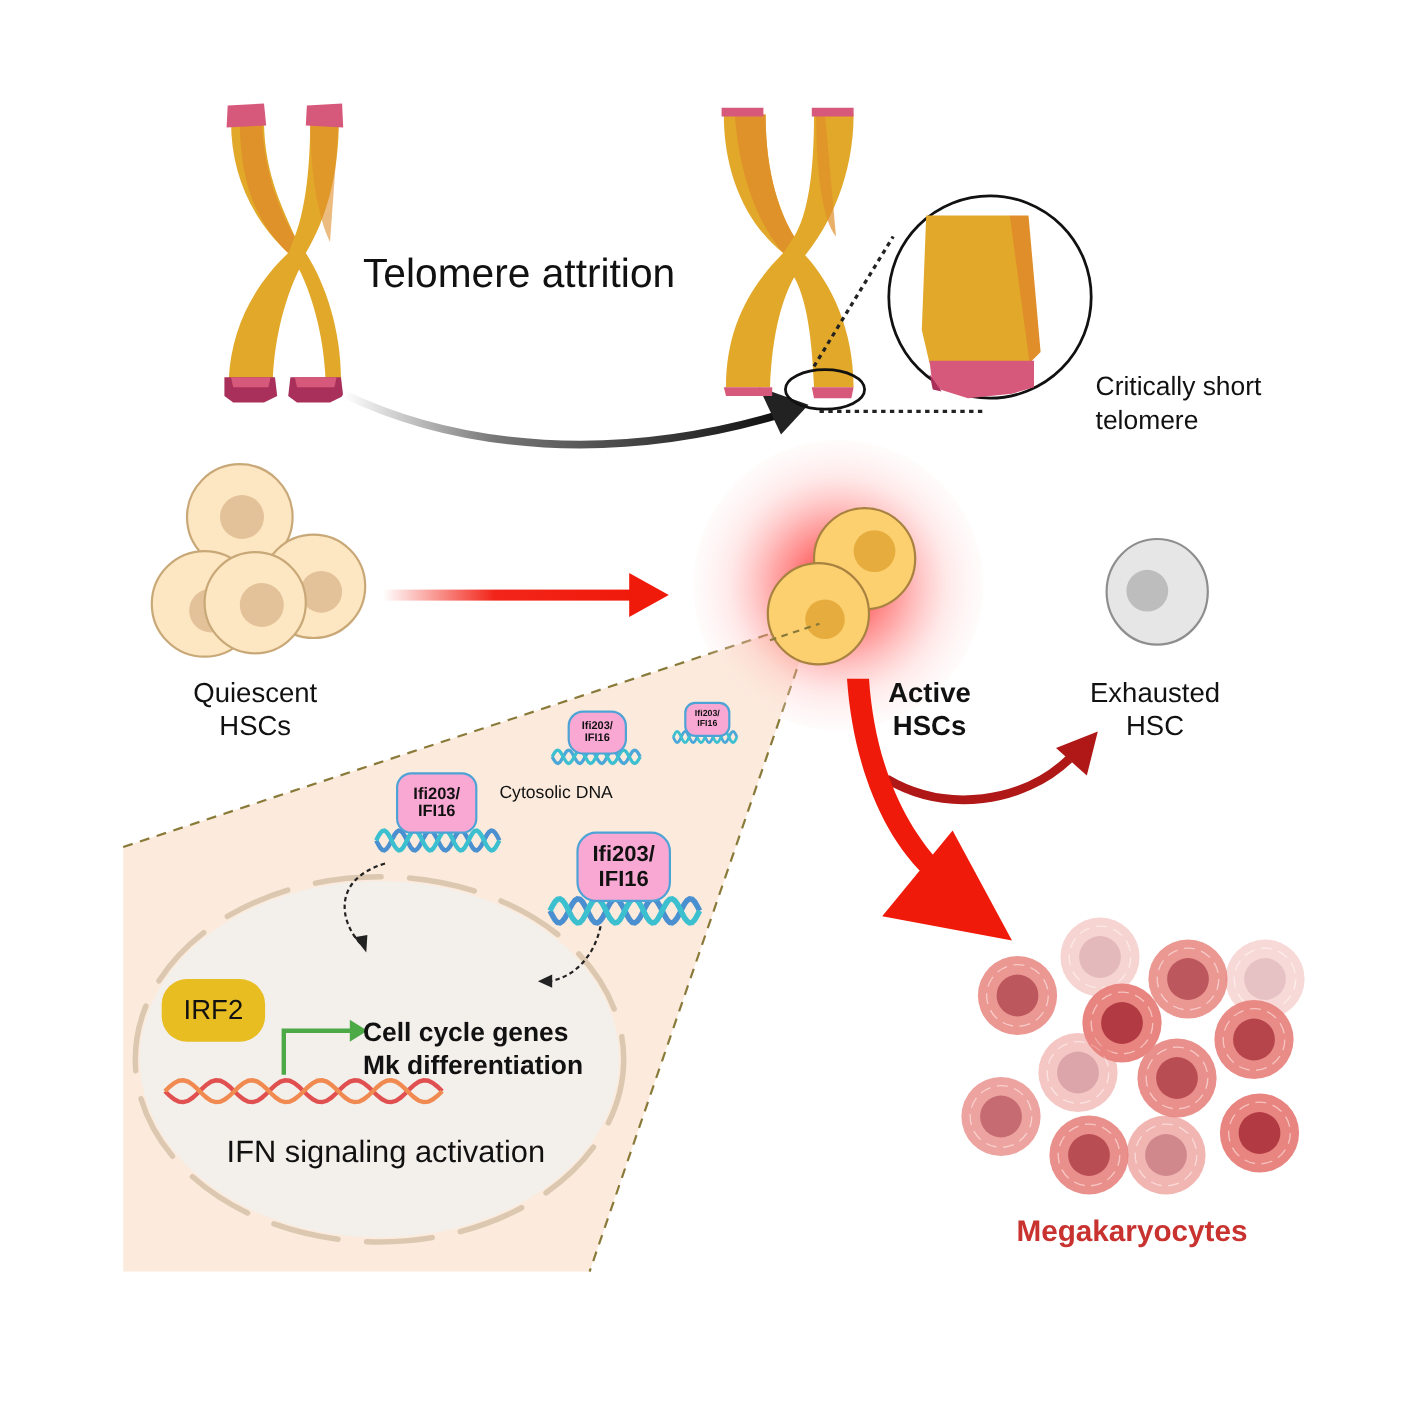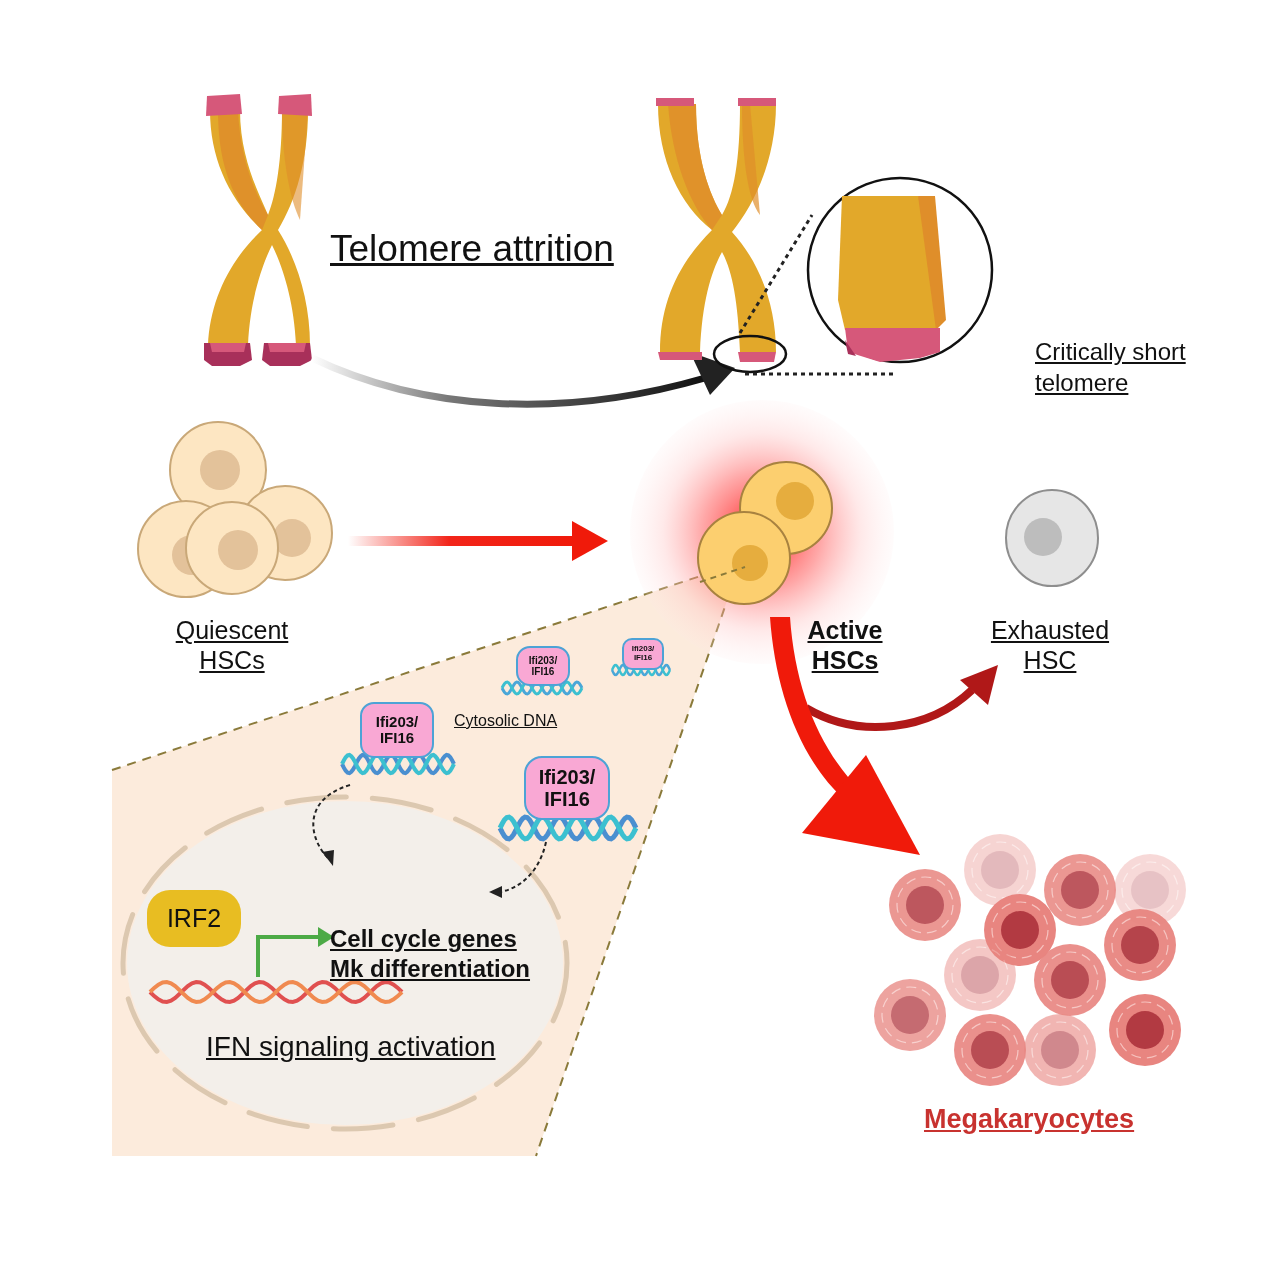--- a/index.html
+++ b/index.html
@@ -1,18 +1,18 @@
 <!DOCTYPE html>
 <html><head>
 <meta charset="utf-8">
 <style>
   html, body { margin:0; padding:0; background:#ffffff; }
   body { width:1280px; height:1280px; position:relative; overflow:hidden; font-family:"Liberation Sans", sans-serif; }
   svg#stage { position:absolute; left:0; top:0; }
-  .lbl { position:absolute; color:#111; font-family:"Liberation Sans", sans-serif; white-space:nowrap;text-decoration:underline; }
+  .lbl { position:absolute; color:#111; font-family:"Liberation Sans", sans-serif; white-space:nowrap; }
   .center { text-align:center; line-height:1.2; }
   .title { font-size:37px; }
   .label { font-size:25px; }
   .small-label { font-size:24px; line-height:31px; }
   .bold { font-weight:bold; }
   .mk { color:#c8322f; font-weight:bold; font-size:27px; }
   .irf2 { position:absolute; left:147px; top:890px; width:94px; height:57px; border-radius:23px; background:#e8bd22; font-size:25px; display:flex; align-items:center; justify-content:center; color:#111; }
   .prot { position:absolute; background:#f9a8d4; border:2px solid #4da3d6; border-radius:14px; display:flex; align-items:center; justify-content:center; text-align:center; font-weight:bold; color:#111; line-height:1.1; }
 </style>
 </head>
@@ -215,21 +215,21 @@
       <g opacity="1">
         <circle cx="1145" cy="1030" r="36" fill="#e88580"></circle>
         <circle cx="1145" cy="1030" r="28" fill="none" stroke="#f6c2be" stroke-width="1.2" stroke-dasharray="10,6"></circle>
         <circle cx="1145" cy="1030" r="19" fill="#b23a42"></circle>
       </g>
     </g>
 </svg>
 
 <div class="lbl title" style="left:330px; top:228px;">Telomere attrition</div>
 
-<div class="lbl small-label" style="left:1035px; top:336px;">
+<div class="lbl small-label" style="left:996px; top:336px;">
   <div>Critically short</div>
   <div>telomere</div>
 </div>
 
 <div class="lbl label center" style="left:152px; top:615px; width:160px;">
   <div>Quiescent</div>
   <div>HSCs</div>
 </div>
 
 <div class="lbl label center bold" style="left:785px; top:615px; width:120px;">

